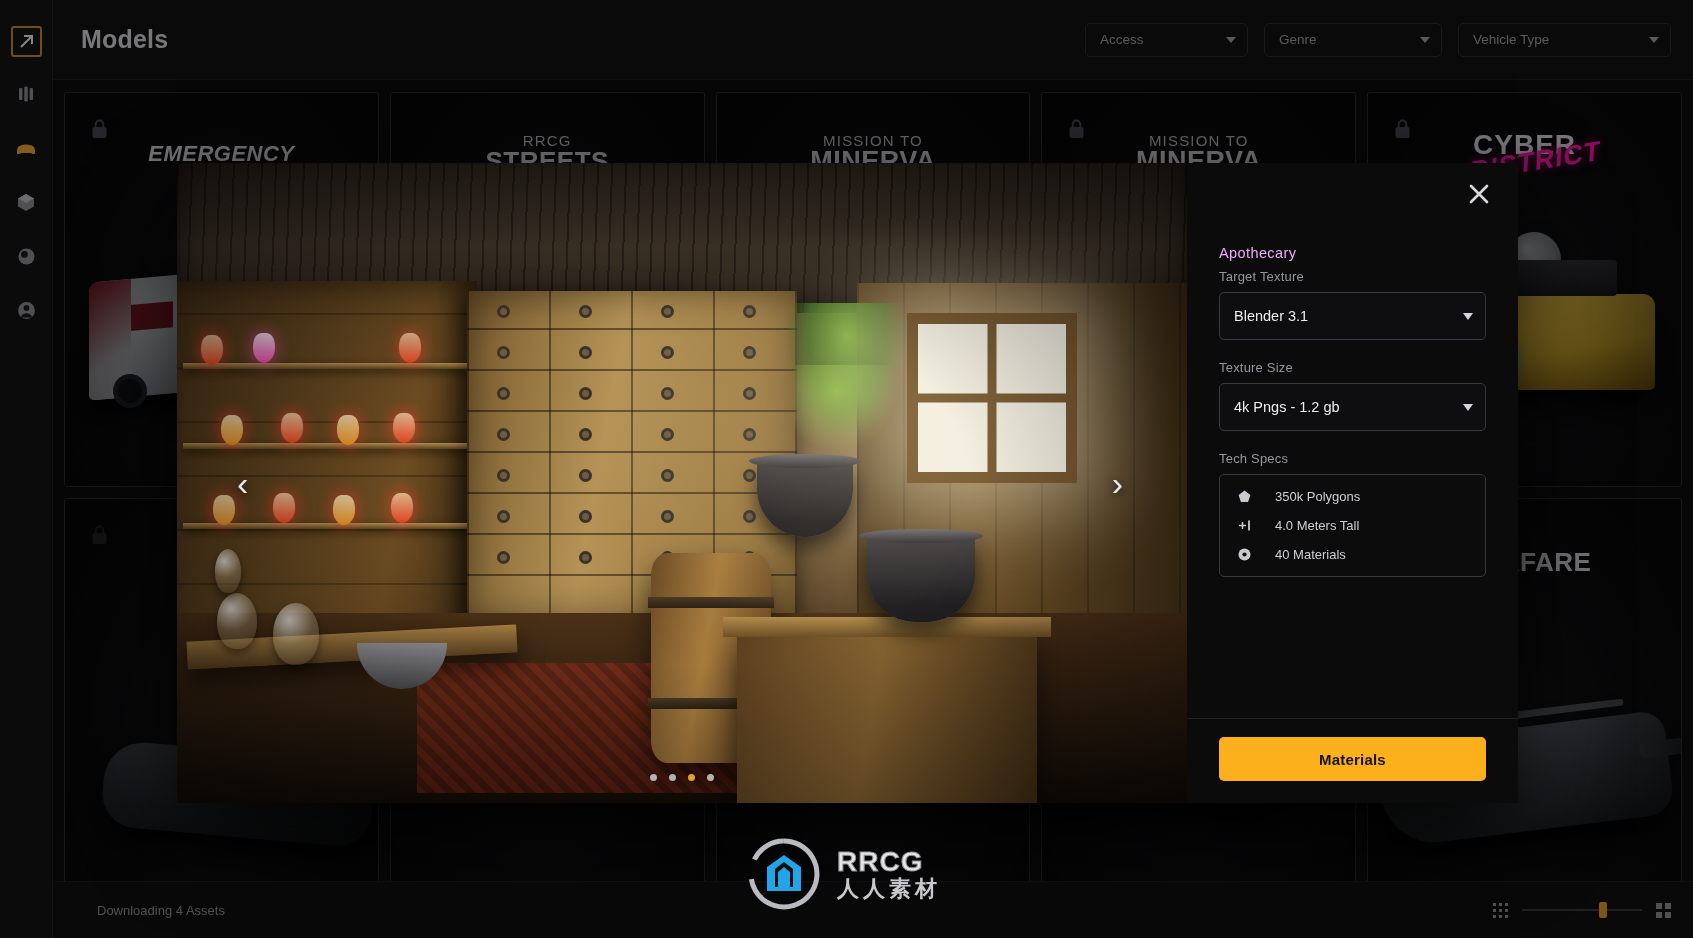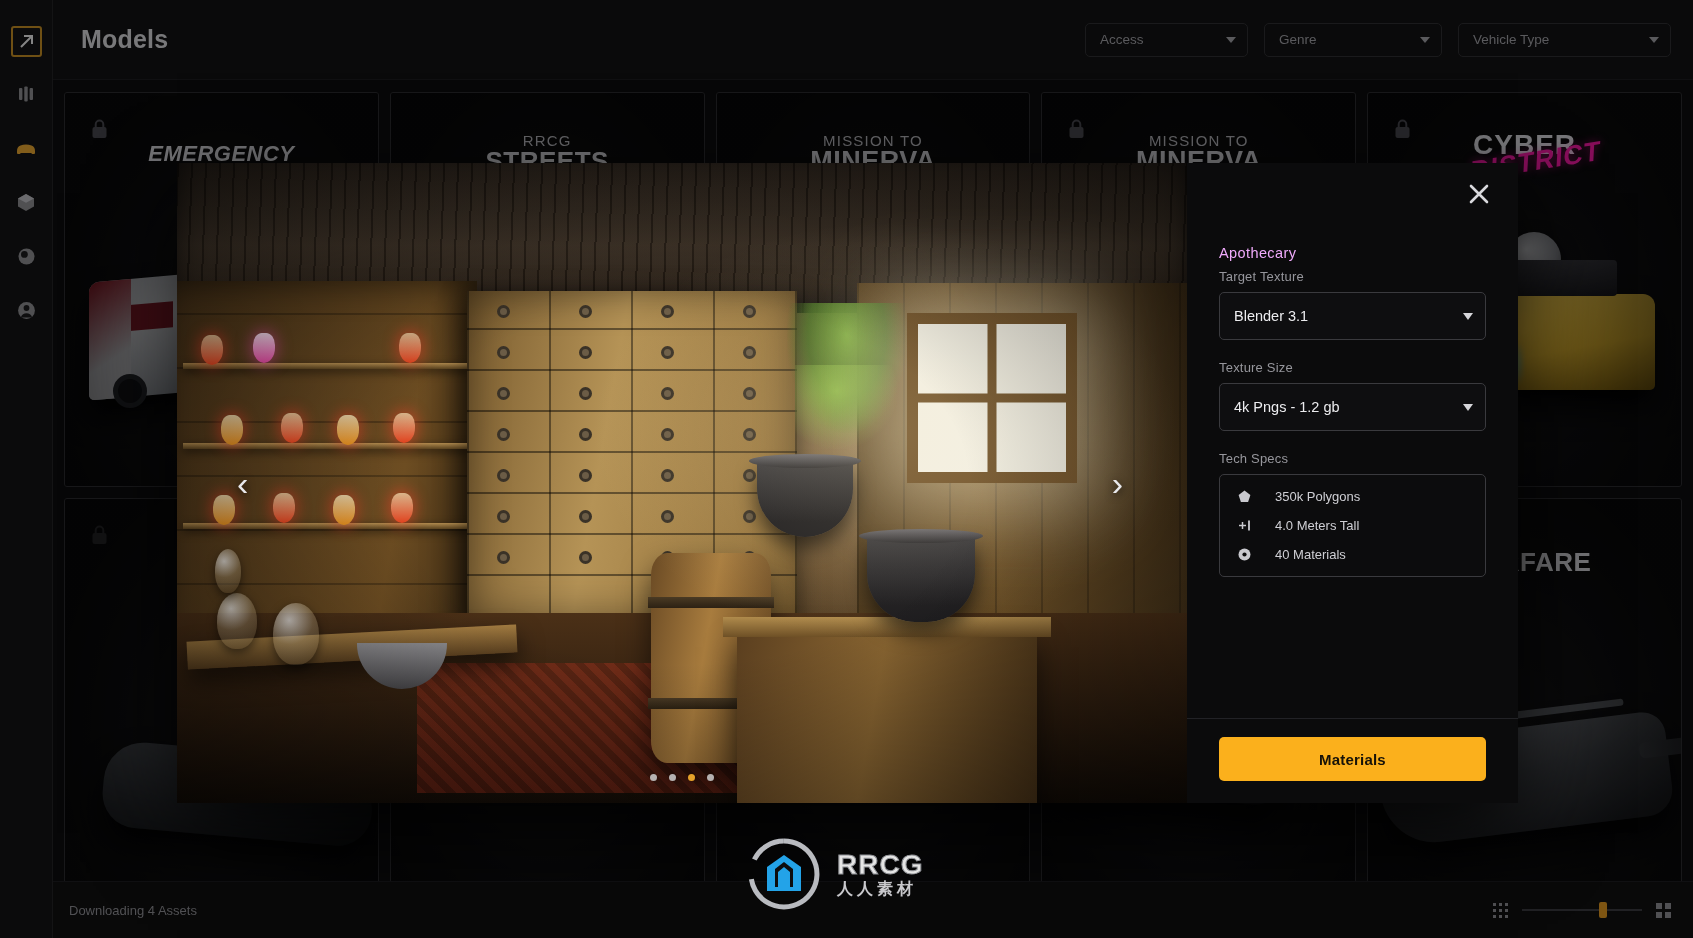--- a/index.html
+++ b/index.html
@@ -253,21 +253,21 @@
 
   
   #footer {
     height: 57px; flex: 0 0 57px;
     border-top: 1px solid #1d1d20;
     display: flex; align-items: center;
     padding: 0 22px 0 16px;
     background: #101011;
     position: relative; z-index: 3;
   }
-  #status-text { color: #8c8c91; font-size: 13px; }
+  #status-text { color: #8c8c91; font-size: 13px; margin-left: 28px; }
   #footer-spacer { flex: 1 1 auto; }
   #zoom-controls { display: flex; align-items: center; gap: 14px; }
   .grid-ico { color: #8a8a8f; display:flex; }
   #zoom-track {
     width: 120px; height: 2px; background: #3a3a3e; position: relative;
   }
   #zoom-thumb {
     position: absolute; top: -7px; left: 64%;
     width: 8px; height: 16px; background: #d9931f; border-radius: 2px;
   }
@@ -514,21 +514,21 @@
     position:absolute; left:745px; top:835px;
     display:flex; align-items:center; gap:14px;
     z-index:20; pointer-events:none;
   }
   #wm-text{ display:flex; flex-direction:column; line-height:1; }
   #wm-rrcg{
     font-size:28px; font-weight:bold; letter-spacing:1px;
     color:#e5e5e5;
     -webkit-text-stroke: 1px #8f9196;
   }
-  #wm-cn{ font-size:16px; font-weight:bold; color:#c9c9cd; letter-spacing:4px; margin-top:2px;}
+  #wm-cn{ font-size:22px; font-weight:bold; color:#c9c9cd; letter-spacing:4px; margin-top:2px;}
 </style>
 </head>
 <body>
 
 <div id="app">
 
   <nav id="sidebar">
     <div class="side-ico brand">
       <svg width="17" height="17" viewBox="0 0 17 17">
         <path d="M3 14 L14 3 M6 3 L14 3 L14 11" stroke="currentColor" stroke-width="2" fill="none"></path>

